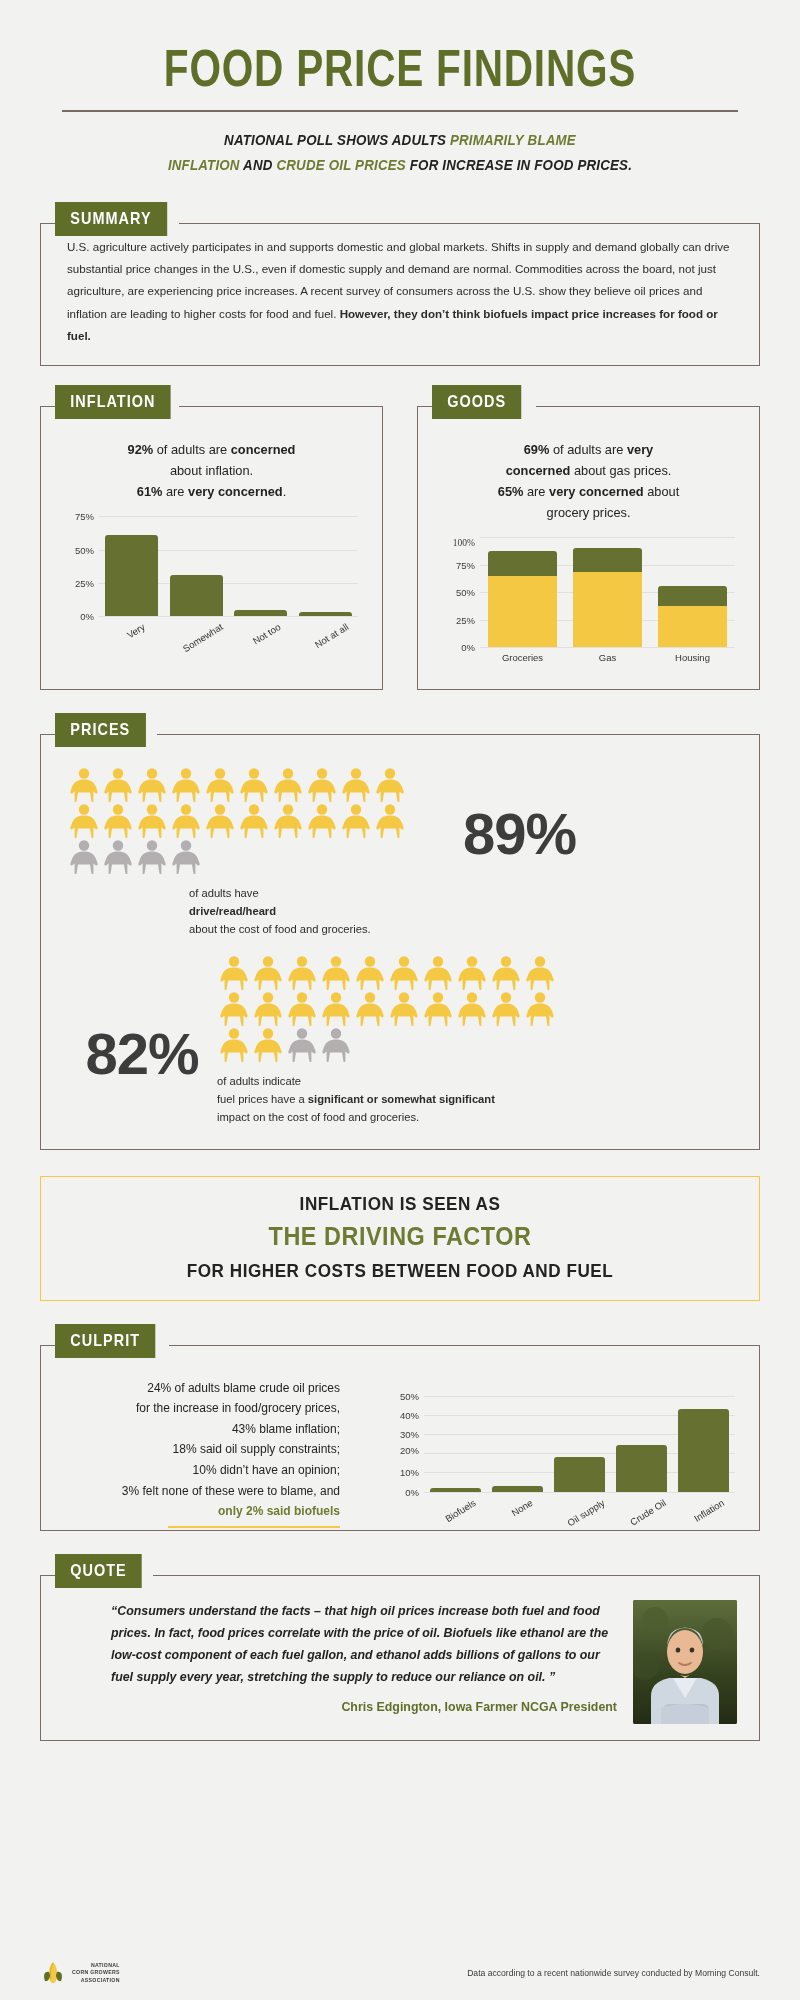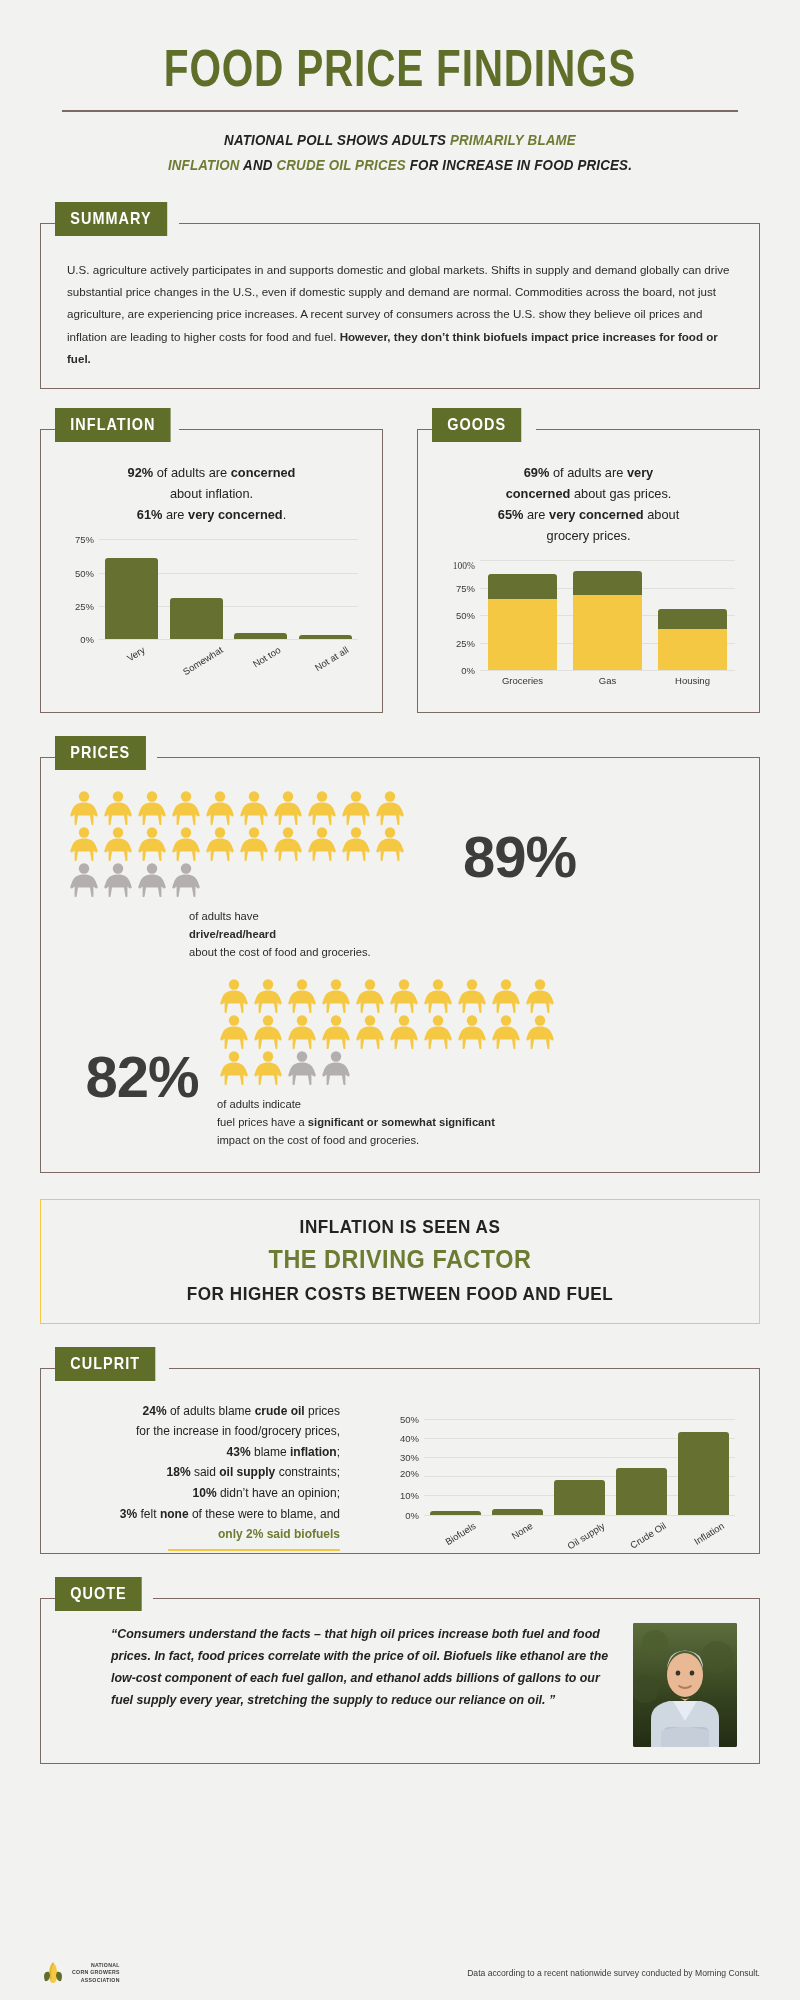--- a/index.html
+++ b/index.html
@@ -47,21 +47,21 @@
     padding: 7px 18px 7px 18px;
     transform: scaleX(0.85); transform-origin: left center;
     z-index: 3;
   }
   .tab-mask {
     position: absolute; top: -1.5px; left: 14px; height: 3px;
     background: #f2f2f0; z-index: 2;
   }
 
   
-  #summary-panel { margin-top: 44px; padding: 35px 26px 18px 26px; }
+  #summary-panel { margin-top: 44px; padding: 12px 26px 18px 26px; }
   .summary-text { font-size: 11.6px; line-height: 1.92; color: #2b2b2b; }
   .summary-text b { font-weight: 700; }
 
   
   .two-col { display: flex; gap: 34px; margin-top: 40px; }
   .col { flex: 1; position: relative; }
   #inflation-panel { padding: 26px 14px 14px 14px; height: 284px; }
   #goods-panel { padding: 26px 14px 14px 14px; height: 284px; }
   .stat-text {
     text-align: center; font-size: 12.8px; line-height: 1.65;
@@ -116,21 +116,21 @@
     font-weight: 700; font-size: 26px; letter-spacing: .6px; color: #6d7c32;
     margin: 6px 0 8px 0; transform: scaleX(0.9);
   }
 
   
   #culprit-panel { margin-top: 44px; padding: 26px 20px 18px 20px; height: 186px; display: flex; }
   .culprit-text {
     flex: 0 0 295px; text-align: right; font-size: 12px; line-height: 1.72;
     color: #232323; padding-right: 16px; padding-top: 6px;
   }
-  .culprit-text b { font-weight: 700; }
+  .culprit-text b { font-weight: 400; }
   .biofuel-line { color: #6d7c32; font-weight: 700; display: inline-block; }
   .biofuel-rule { height: 2px; background: #f5c844; width: 172px; margin: 4px 0 0 auto; }
   .culprit-chart-wrap { flex: 1; padding-left: 34px; padding-top: 10px; }
 
   
   #quote-panel { margin-top: 44px; padding: 24px 22px 16px 22px; display: flex; gap: 16px; }
   .quote-text {
     flex: 1; font-style: italic; font-weight: 700; font-size: 12.4px;
     line-height: 1.78; color: #232323; margin-left: 48px;
   }
@@ -574,20 +574,21 @@
           </div>
       </div>
     </div>
   </div>
 
   <div class="panel" id="quote-panel">
     <div class="tab-mask" style="width:98px"></div>
     <div class="tab">QUOTE</div>
     <div class="quote-text">
       <span>“Consumers understand the facts – that high oil prices increase both fuel and food prices. In fact, food prices correlate with the price of oil. Biofuels like ethanol are the low-cost component of each fuel gallon, and ethanol adds billions of gallons to our fuel supply every year, stretching the supply to reduce our reliance on oil. ”</span>
+      <div class="quote-attr">Chris Edgington, Iowa Farmer NCGA President</div>
     </div>
     <div class="headshot">
       <svg width="104" height="124" viewBox="0 0 104 124">
         <defs>
           <linearGradient id="bgfoliage" x1="0" y1="0" x2="0" y2="1">
             <stop offset="0%" stop-color="#5d6e3c"></stop>
               <stop offset="60%" stop-color="#35421f"></stop>
               <stop offset="100%" stop-color="#222c14"></stop>
           </linearGradient>
         </defs>

